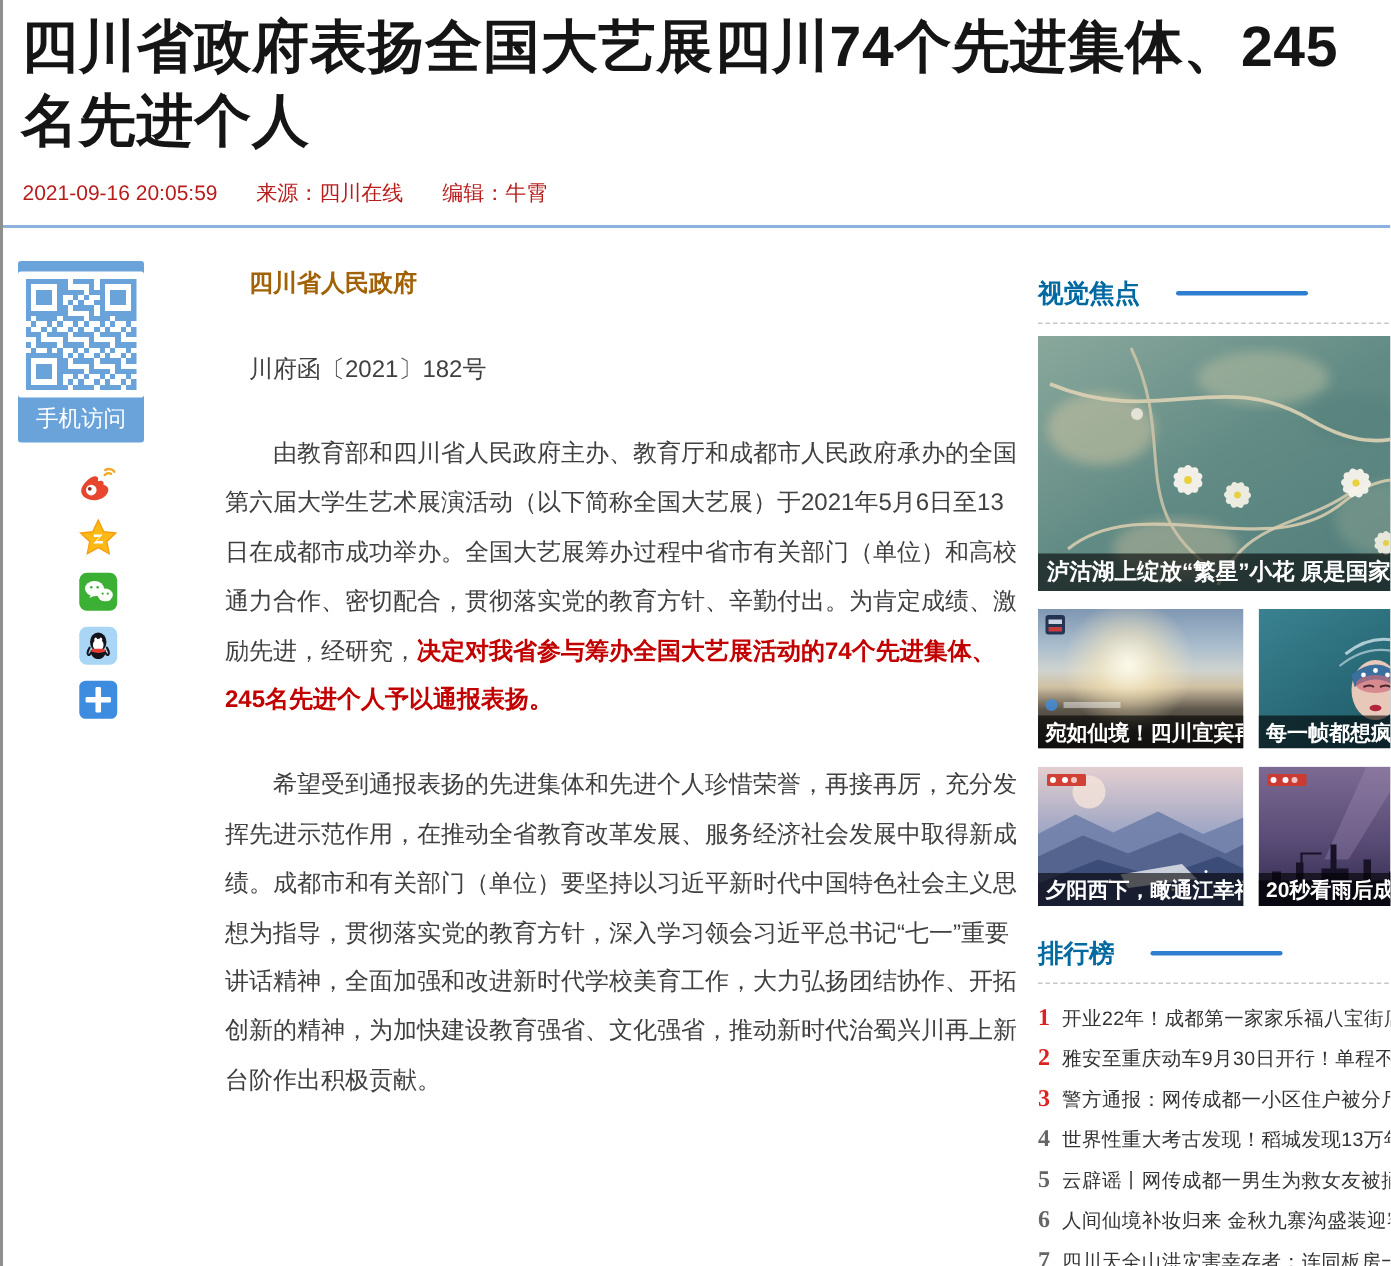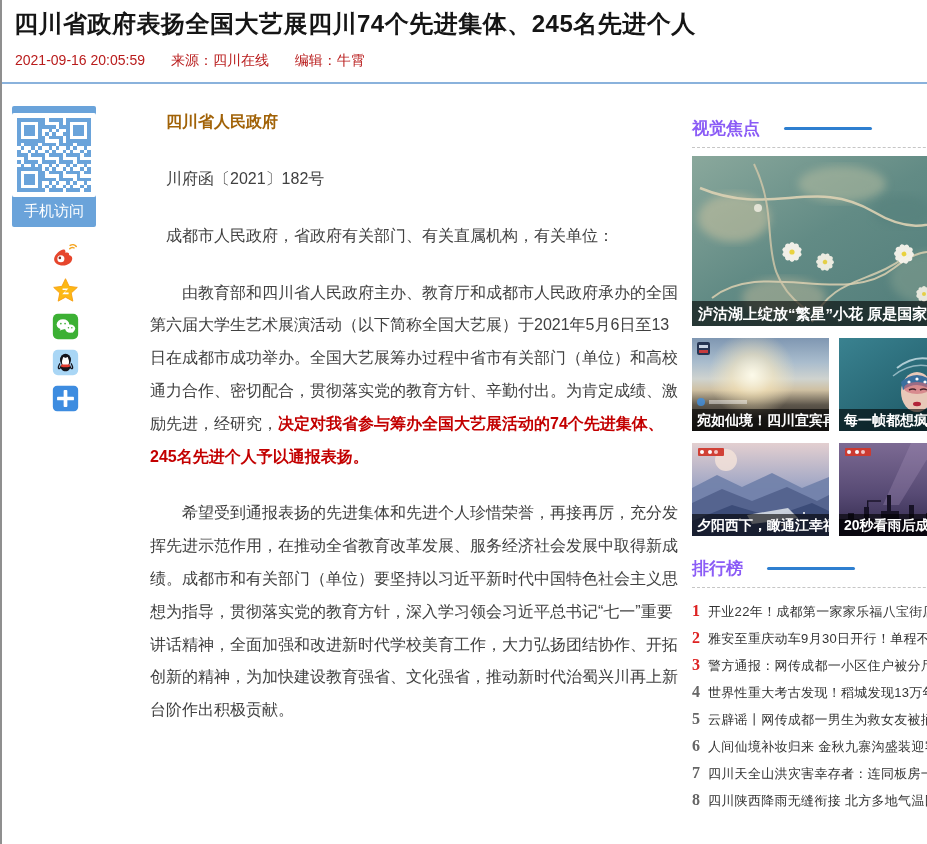--- a/index.html
+++ b/index.html
@@ -8,21 +8,21 @@
     width:927px;height:844px;
     overflow:hidden;
     background:#fff;
     border-left:2px solid #8f8f8f;
     box-sizing:border-box;
     font-family:"Liberation Sans","DejaVu Sans",sans-serif;
   }
   
   .hd-title{
     margin:8px 0 0 12px;
-    font-size:24px;line-height:1.3;
+    font-size:38px;line-height:1.3;
     font-weight:bold;color:#151515;
     letter-spacing:.5px;
   }
   .hd-meta{
     margin:13px 0 0 13px;
     font-size:14px;color:#b91c1c;
   }
   .hd-meta span{margin-right:22px;}
   .hd-divider{
     margin-top:12px;
@@ -52,21 +52,21 @@
   .article p{
     margin:0 0 24px;font-size:16px;line-height:2.05;
     color:#404040;text-indent:2em;
   }
   .article p.hd1{font-weight:bold;color:#a16207;text-indent:1em;}
   .article p.plain{text-indent:1em;}
   .article .red{color:#c30000;font-weight:bold;}
   
   .sidebar{flex:0 0 237px;padding-top:10px;overflow:visible;}
   .sec-head{display:flex;align-items:center;height:24px;}
-  .sec-title{font-size:17px;font-weight:bold;color:#8b5cf6;}
+  .sec-title{font-size:17px;font-weight:bold;color:#0369a1;}
   .sec-line{flex:0 0 88px;height:3px;background:#2e7fd0;margin-left:24px;border-radius:2px;}
   .sec-dash{border-bottom:1px dashed #c6c6c6;margin-top:7px;}
   .featured{
     position:relative;width:282px;height:170px;margin-top:8px;overflow:hidden;cursor:pointer;
   }
   .featured svg{position:absolute;inset:0;}
   .cap{
     position:absolute;left:0;right:0;bottom:0;
     background:rgba(0,0,0,.6);color:#fff;
     font-size:15px;font-weight:bold;line-height:1;
@@ -359,21 +359,20 @@
             <rect x="13.8" y="6" width="4.4" height="20" rx="1" fill="#fff"></rect>
             <rect x="6" y="13.8" width="20" height="4.4" rx="1" fill="#fff"></rect>
           </svg>
         </span>
       </div>
     </div>
 
     <div class="article">
       <p class="hd1">四川省人民政府</p>
       <p class="plain">川府函〔2021〕182号</p>
-      <p class="plain">成都市人民政府，省政府有关部门、有关直属机构，有关单位：</p>
       <p><span>由教育部和四川省人民政府主办、教育厅和成都市人民政府承办的全国第六届大学生艺术展演活动（以下简称全国大艺展）于2021年5月6日至13日在成都市成功举办。全国大艺展筹办过程中省市有关部门（单位）和高校通力合作、密切配合，贯彻落实党的教育方针、辛勤付出。为肯定成绩、激励先进，经研究，</span><span class="red">决定对我省参与筹办全国大艺展活动的74个先进集体、245名先进个人予以通报表扬。</span></p>
       <p>希望受到通报表扬的先进集体和先进个人珍惜荣誉，再接再厉，充分发挥先进示范作用，在推动全省教育改革发展、服务经济社会发展中取得新成绩。成都市和有关部门（单位）要坚持以习近平新时代中国特色社会主义思想为指导，贯彻落实党的教育方针，深入学习领会习近平总书记“七一”重要讲话精神，全面加强和改进新时代学校美育工作，大力弘扬团结协作、开拓创新的精神，为加快建设教育强省、文化强省，推动新时代治蜀兴川再上新台阶作出积极贡献。</p>
 
     </div>
 
     <div class="sidebar">
 
       <div class="sec-head">
         <span class="sec-title">视觉焦点</span>
         <span class="sec-line"></span>

